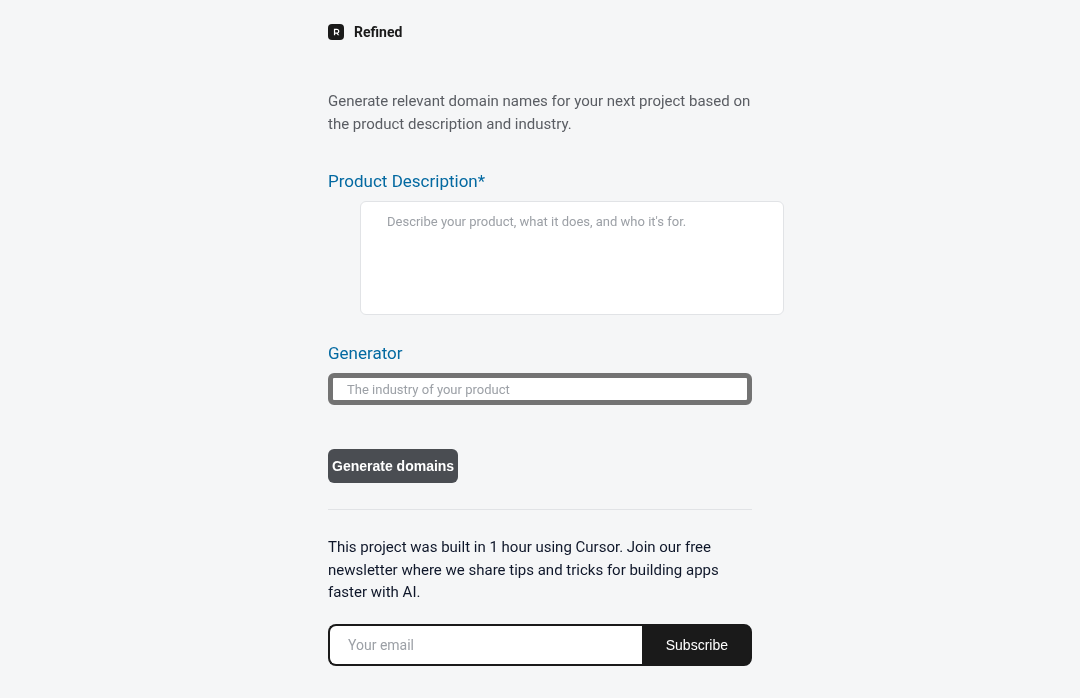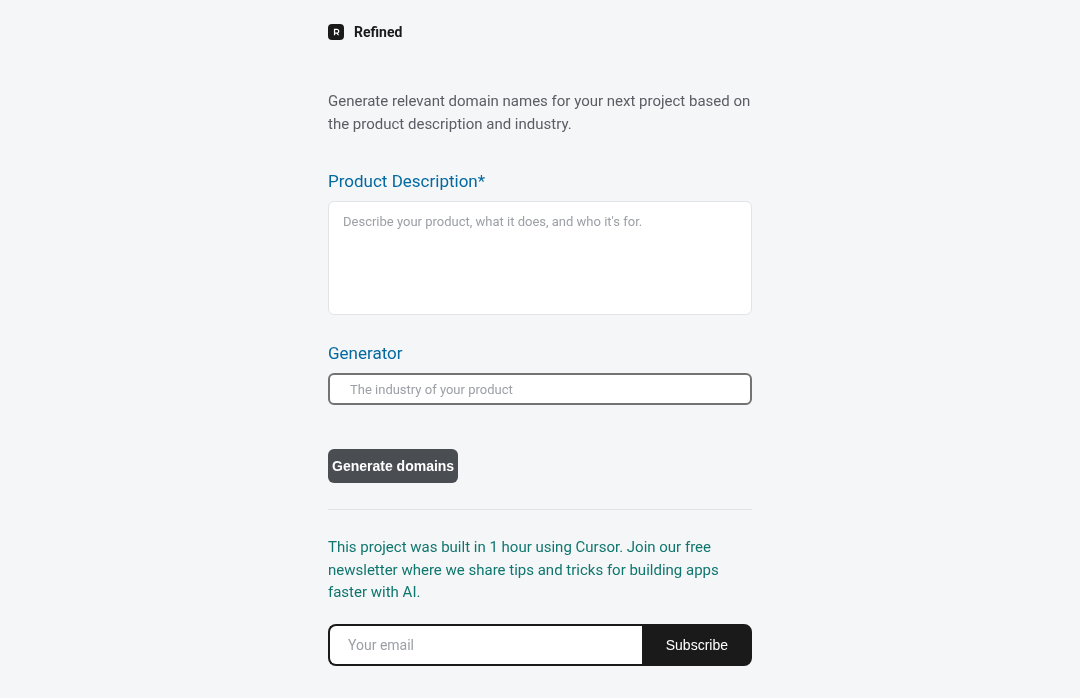--- a/index.html
+++ b/index.html
@@ -65,36 +65,37 @@
     .form-label {
       display: block;
       font-size: 17px;
       color: #0369a1;
       margin-bottom: 10px;
       font-weight: 400;
     }
     textarea.form-input {
       width: 100%;
       min-height: 114px;
-      padding: 12px 14px;
+      padding: 12px 26px;
       border: 1px solid #e1e3e6;
       border-radius: 6px;
       font-size: 13px;
       font-family: inherit;
       color: #15803d;
       background: white;
       resize: none;
+      margin-left: 32px;
     }
     textarea.form-input::placeholder {
       color: #9ca0a6;
     }
     input.form-input {
       width: 100%;
-      padding: 8px 20px;
-      border: 2px solid #737373;
+      padding: 8px 14px;
+      border: 5px solid #737373;
       border-radius: 6px;
       font-size: 13px;
       font-family: inherit;
       color: #6d28d9;
       background: white;
       height: 32px;
     }
     input.form-input::placeholder {
       color: #9ca0a6;
     }
@@ -109,21 +110,21 @@
       cursor: pointer;
       margin-top: 20px;
     }
     .divider {
       border: none;
       border-top: 1px solid #e1e3e6;
       margin: 26px 0;
     }
     .newsletter-text {
       font-size: 15px;
-      color: #0f766e;
+      color: #0f172a;
       line-height: 1.5;
       margin-bottom: 20px;
     }
     .newsletter-form {
       display: flex;
       gap: 0;
     }
     .email-input {
       flex: 1;
       padding: 12px 18px;

